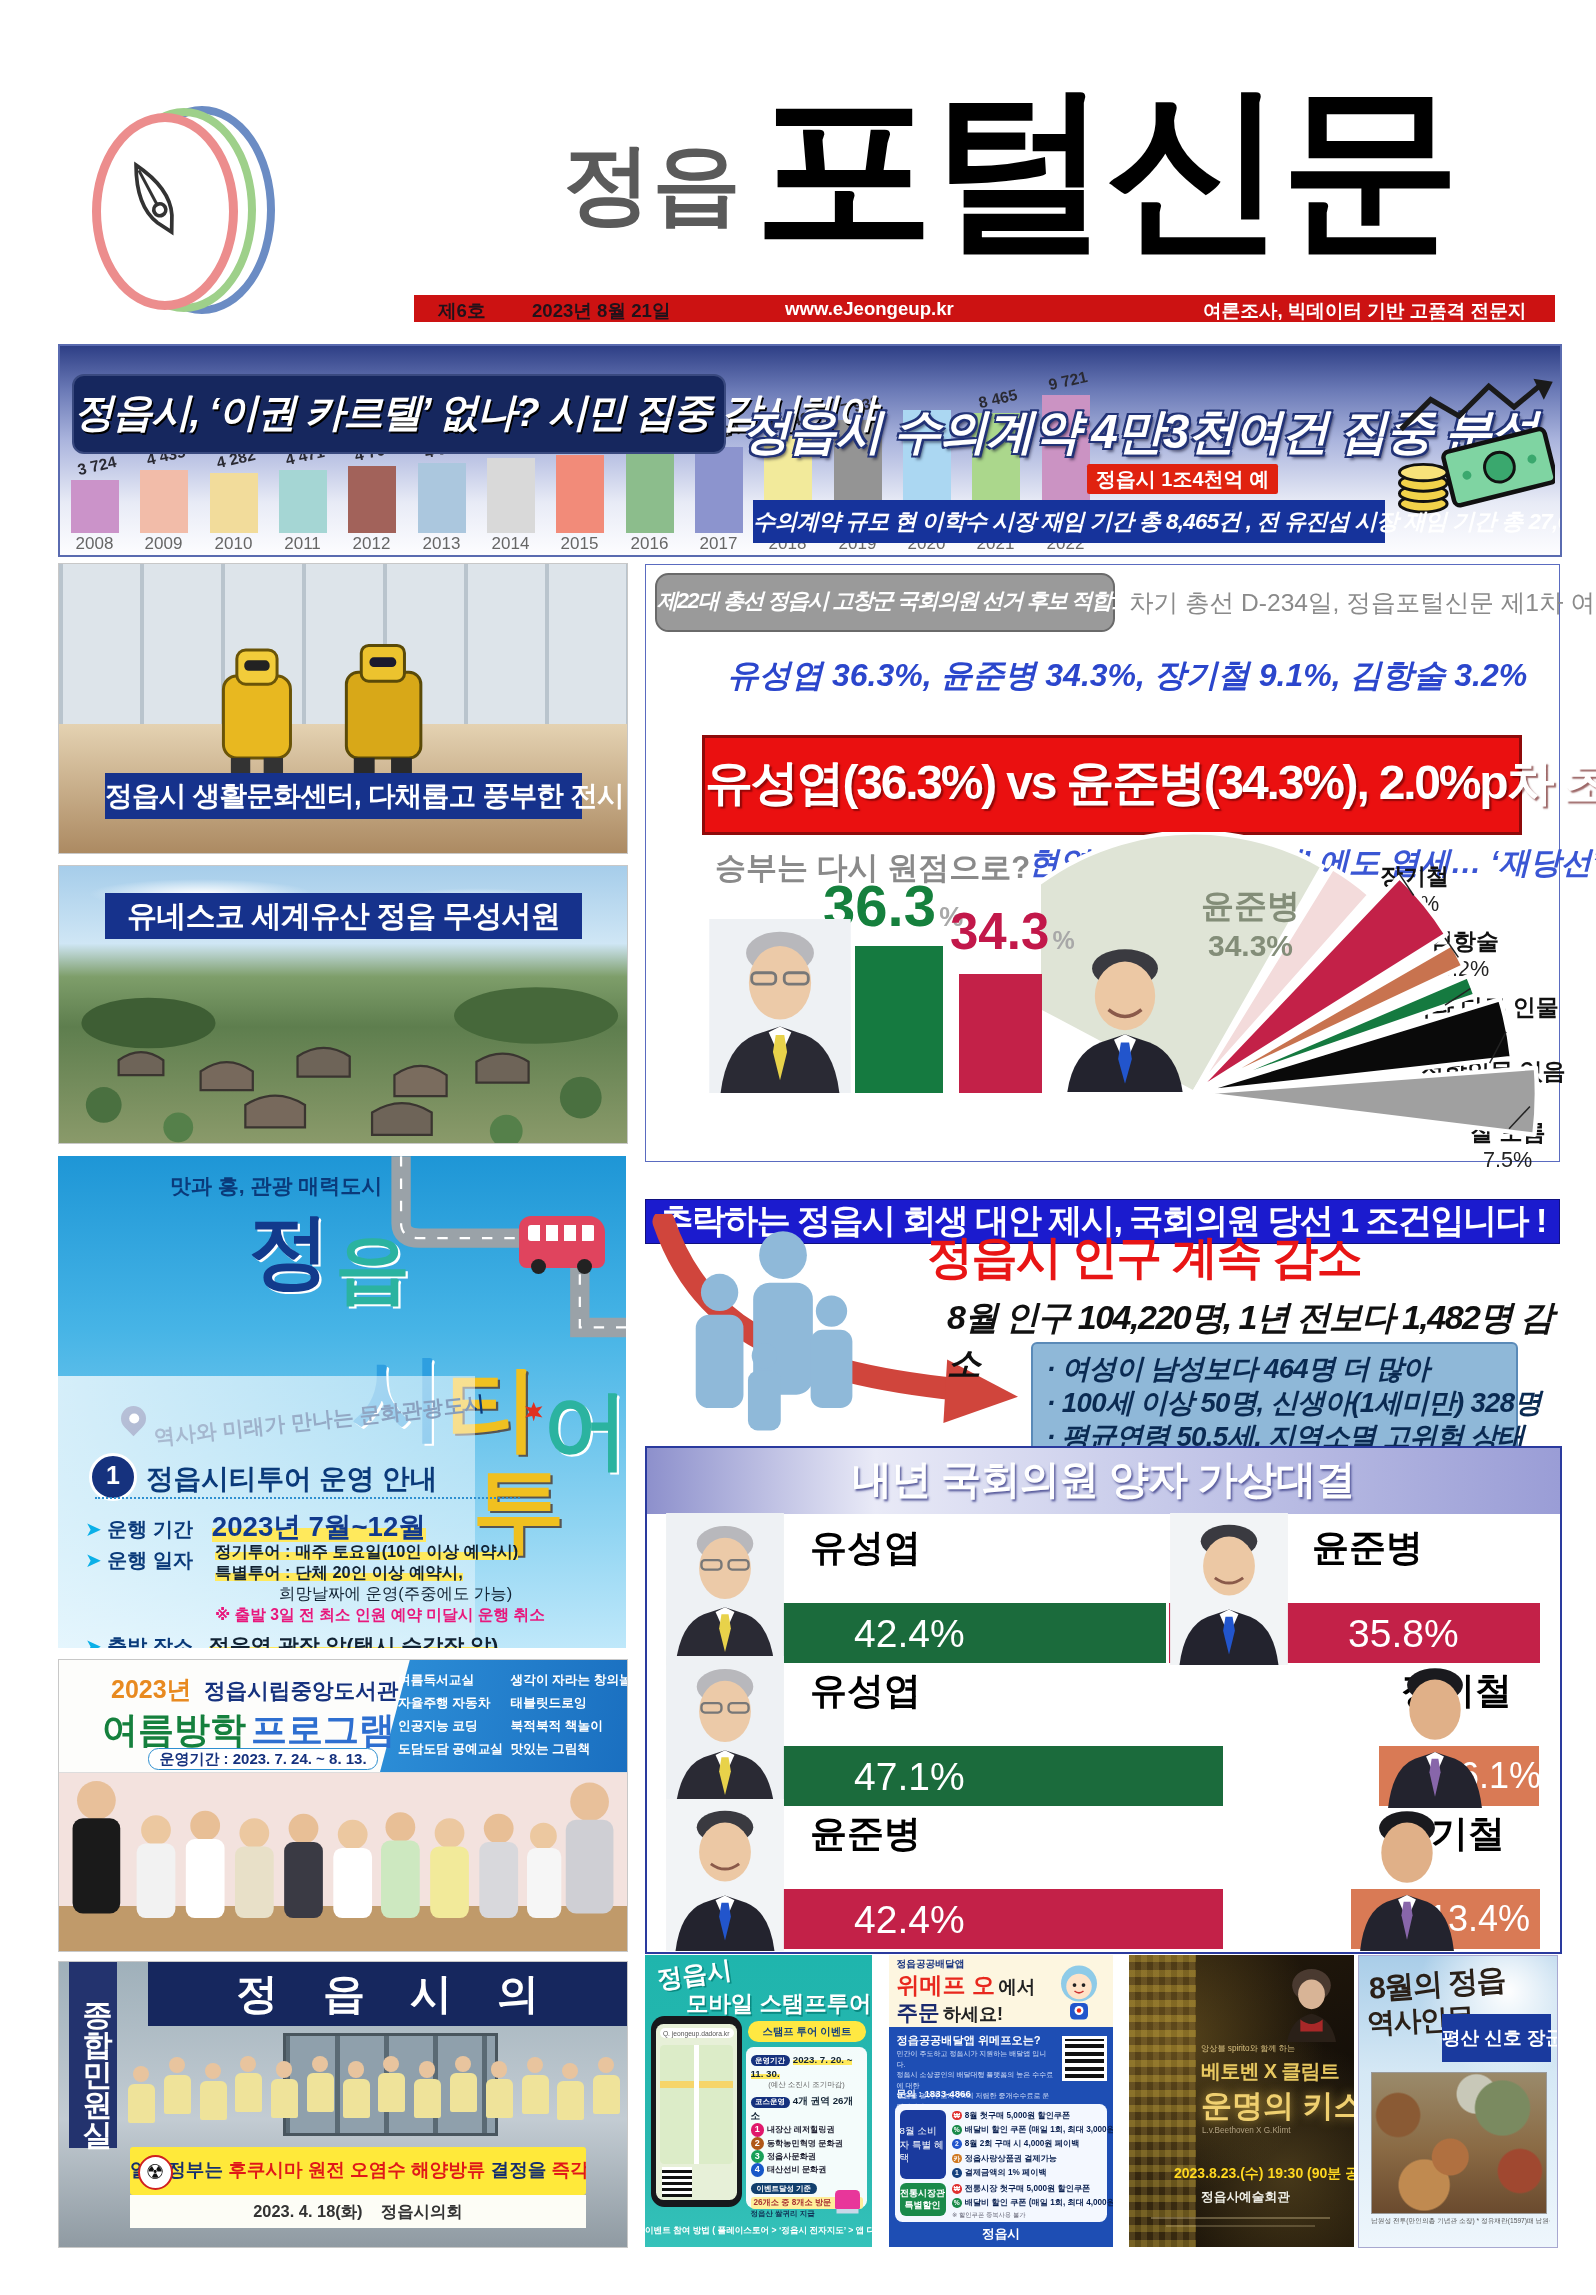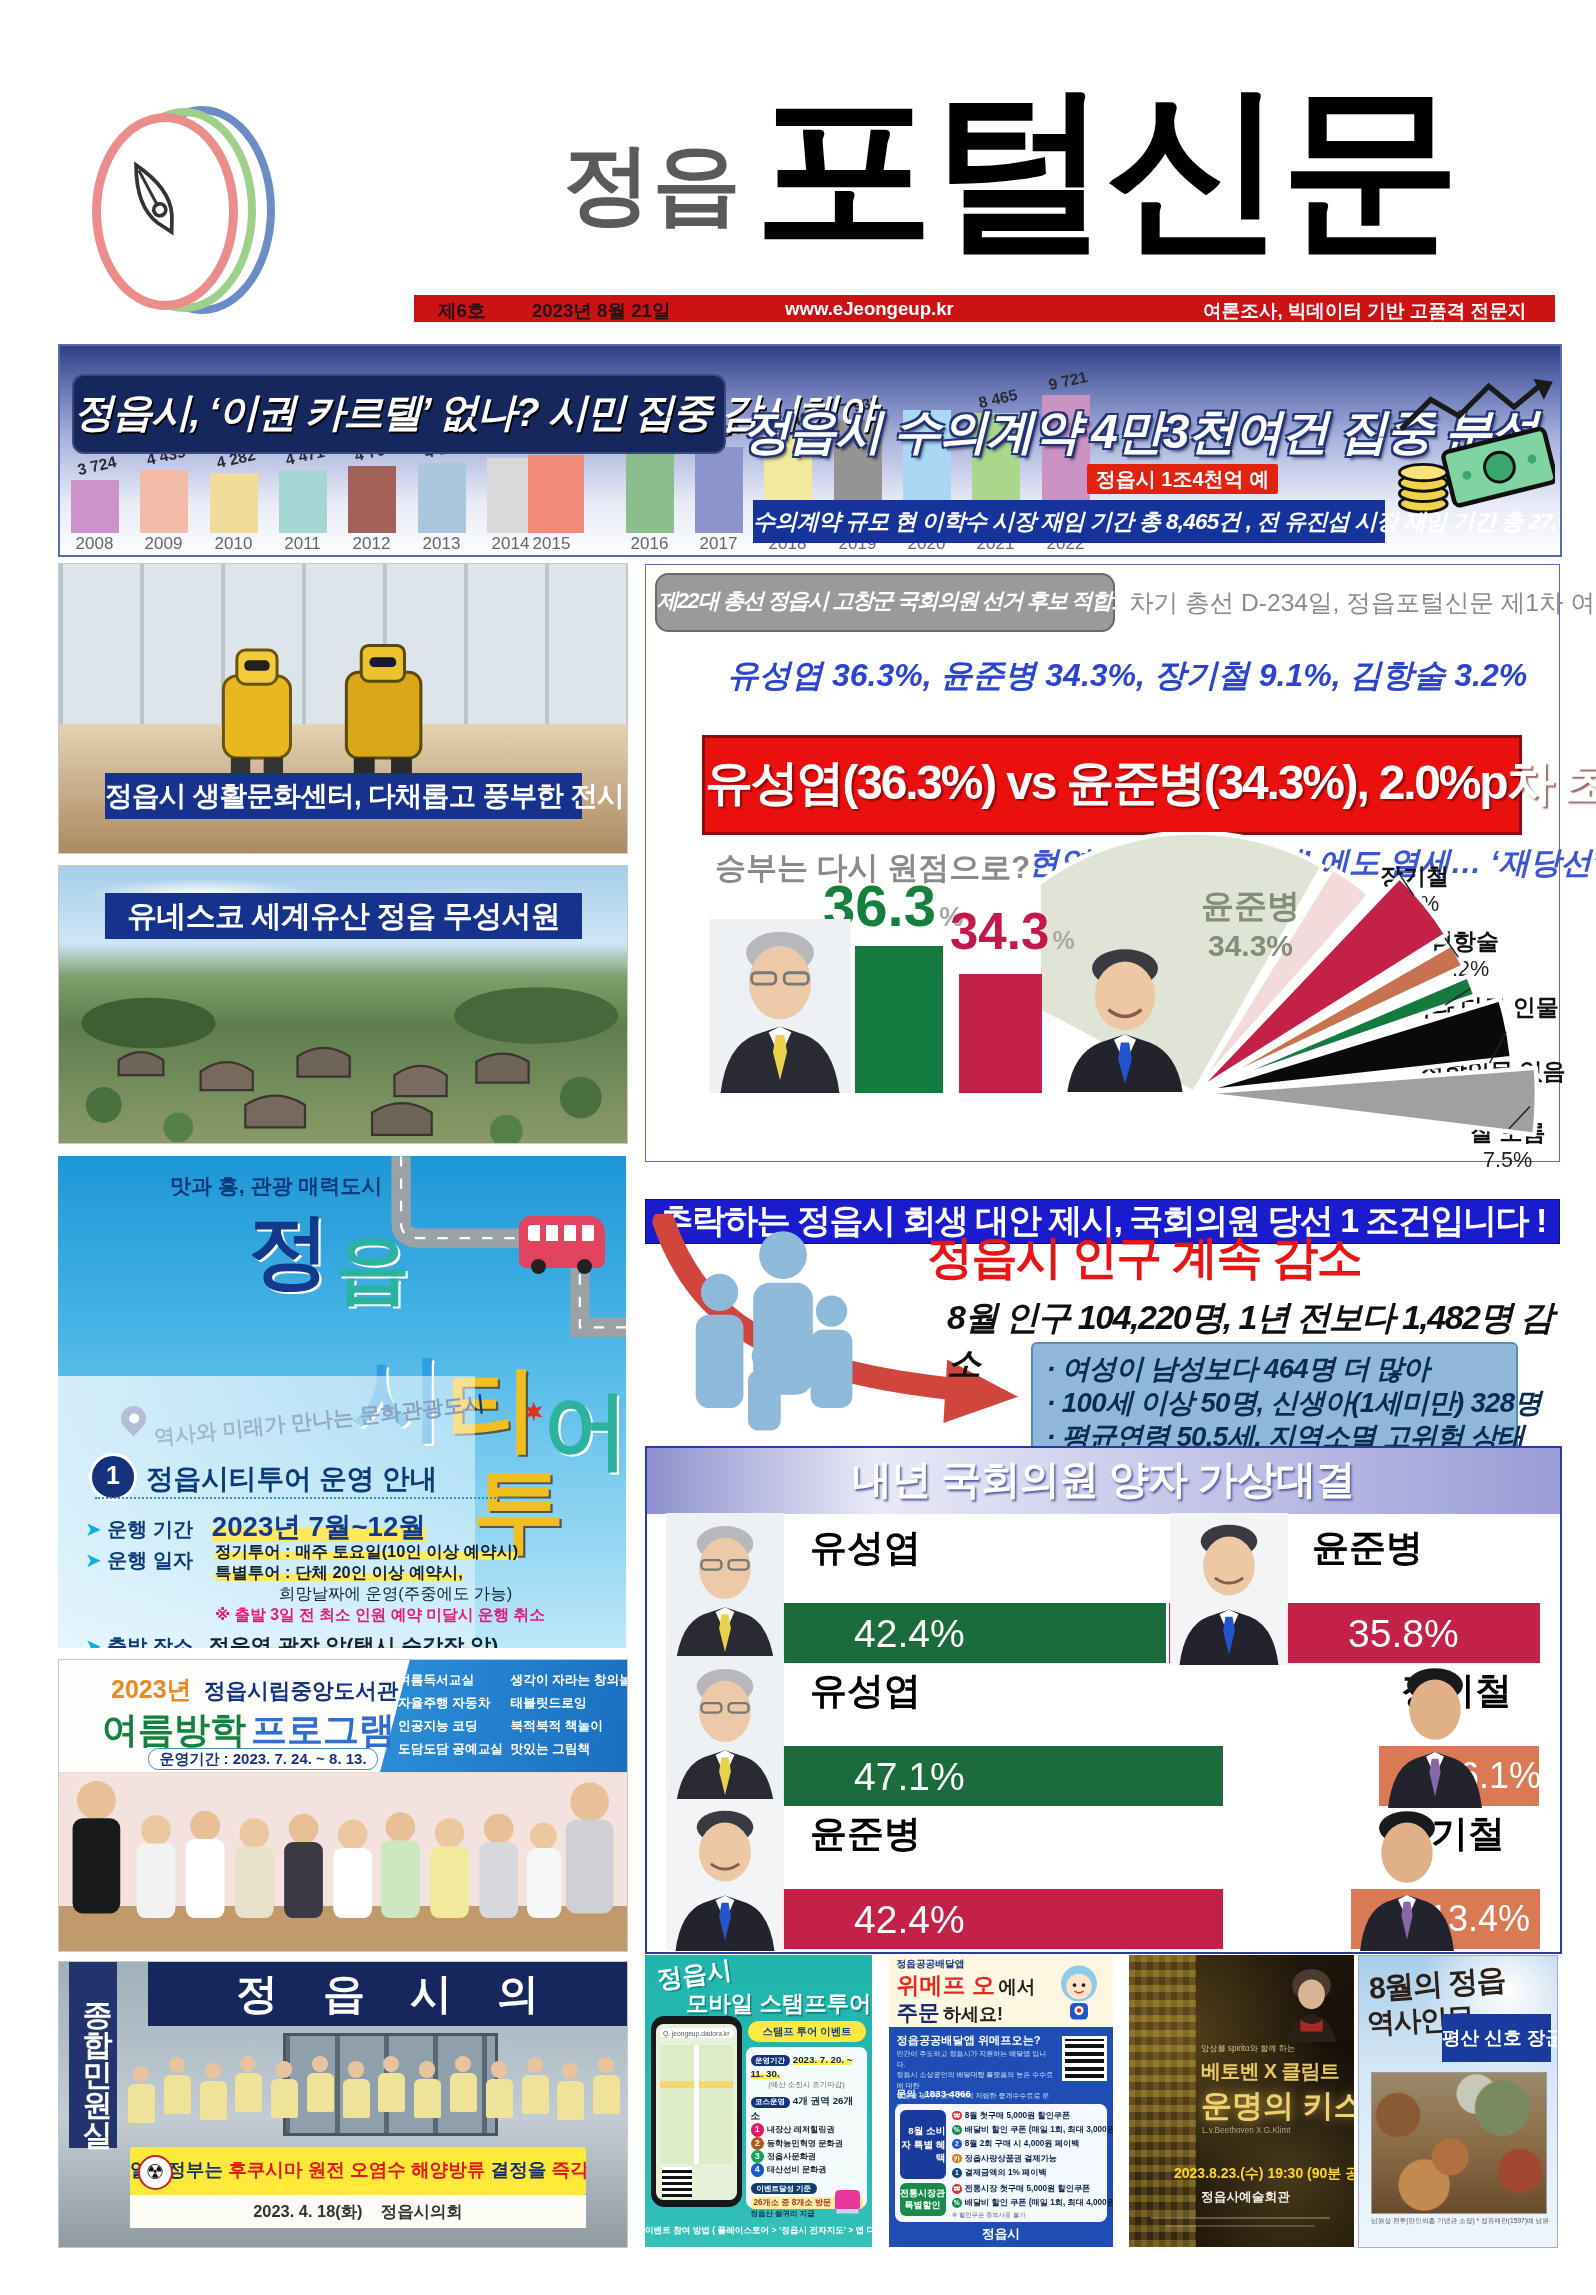--- a/index.html
+++ b/index.html
@@ -135,21 +135,21 @@
           <span class="tb-year">2012</span>
         </div>
       <div class="tbar" style="left:350px;height:70px;background:#abc7de;">
           <span class="tb-val">4 942</span>
           <span class="tb-year">2013</span>
         </div>
       <div class="tbar" style="left:419px;height:75px;background:#d9d9d9;">
           <span class="tb-val">5 246</span>
           <span class="tb-year">2014</span>
         </div>
-      <div class="tbar" style="left:460px;height:78px;background:#f28b79;padding-left:8px;">
+      <div class="tbar" style="left:488px;height:78px;background:#f28b79;">
           <span class="tb-val">5 513</span>
           <span class="tb-year">2015</span>
         </div>
       <div class="tbar" style="left:558px;height:80px;background:#8cbd8c;">
           <span class="tb-val">5 639</span>
           <span class="tb-year">2016</span>
         </div>
       <div class="tbar" style="left:627px;height:86px;background:#8c94ce;">
           <span class="tb-val">6 124</span>
           <span class="tb-year">2017</span>
@@ -672,21 +672,21 @@
     <div class="abs" style="left:7.5px;top:78px;font-size:11.2px;font-weight:900;color:#fff;">정읍공공배달앱 위메프오는?</div>
     <div class="abs" style="left:7.5px;top:94px;width:157px;font-size:7px;color:#d4e0f8;line-height:1.5;">
       <div>민간이 주도하고 정읍시가 지원하는 배달앱 입니다.</div>
       <div>정읍시 소상공인의 배달대행 플랫폼의 높은 수수료에 대한</div>
       <div>부담을 덜어주고자 2%의 저렴한 중개수수료로 운영됩니다.</div>
     </div>
     <div class="abs" style="left:173px;top:81px;width:39px;height:39px;background:
         repeating-linear-gradient(0deg,#111 0 3.7px,#fff 3.7px 7.5px),repeating-linear-gradient(90deg,rgba(17,17,17,.85) 0 3.7px,rgba(255,255,255,.85) 3.7px 7.5px);border:3px solid #fff;"></div>
     <div class="abs" style="left:7.5px;top:133px;font-size:9.7px;font-weight:800;color:#fff;">문의 : 1833-4866</div>
     <div class="abs" style="left:6px;top:149px;width:212px;height:118px;background:#f4f8ff;border-radius:7.5px;">
-      <div class="abs" style="left:4.5px;top:6px;width:46px;height:69px;background:#1a3a9e;border-radius:6px;color:#fff;font-size:9.7px;font-weight:700;text-align:right;display:flex;align-items:center;justify-content:center;line-height:1.4;">
+      <div class="abs" style="left:4.5px;top:6px;width:46px;height:69px;background:#1a3a9e;border-radius:6px;color:#fff;font-size:9.7px;font-weight:400;text-align:left;display:flex;align-items:center;justify-content:center;line-height:1.4;">
         <span>8월 소비자 특별 혜택</span>
       </div>
       <div class="abs" style="left:57px;top:4.5px;">
         <div class="dl-line"><span class="dl-ico">₩</span><span>8월 첫구매 5,000원 할인쿠폰</span></div>
         <div class="dl-line"><span class="dl-ico" style="background:#1a8a4a;">%</span><span>배달비 할인 쿠폰 (매일 1회, 최대 3,000원)</span></div>
         <div class="dl-line"><span class="dl-ico" style="background:#2255cc;">2</span><span>8월 2회 구매 시 4,000원 페이백</span></div>
         <div class="dl-line"><span class="dl-ico" style="background:#d07820;">카</span><span>정읍사랑상품권 결제가능</span></div>
         <div class="dl-line"><span class="dl-ico" style="background:#15417e;">1</span><span>결제금액의 1% 페이백</span></div>
       </div>
       <div class="abs" style="left:4.5px;top:79px;width:46px;height:33px;background:#1a8a4a;border-radius:6px;color:#fff;font-size:9px;font-weight:900;text-align:center;display:flex;align-items:center;justify-content:center;line-height:1.3;">

